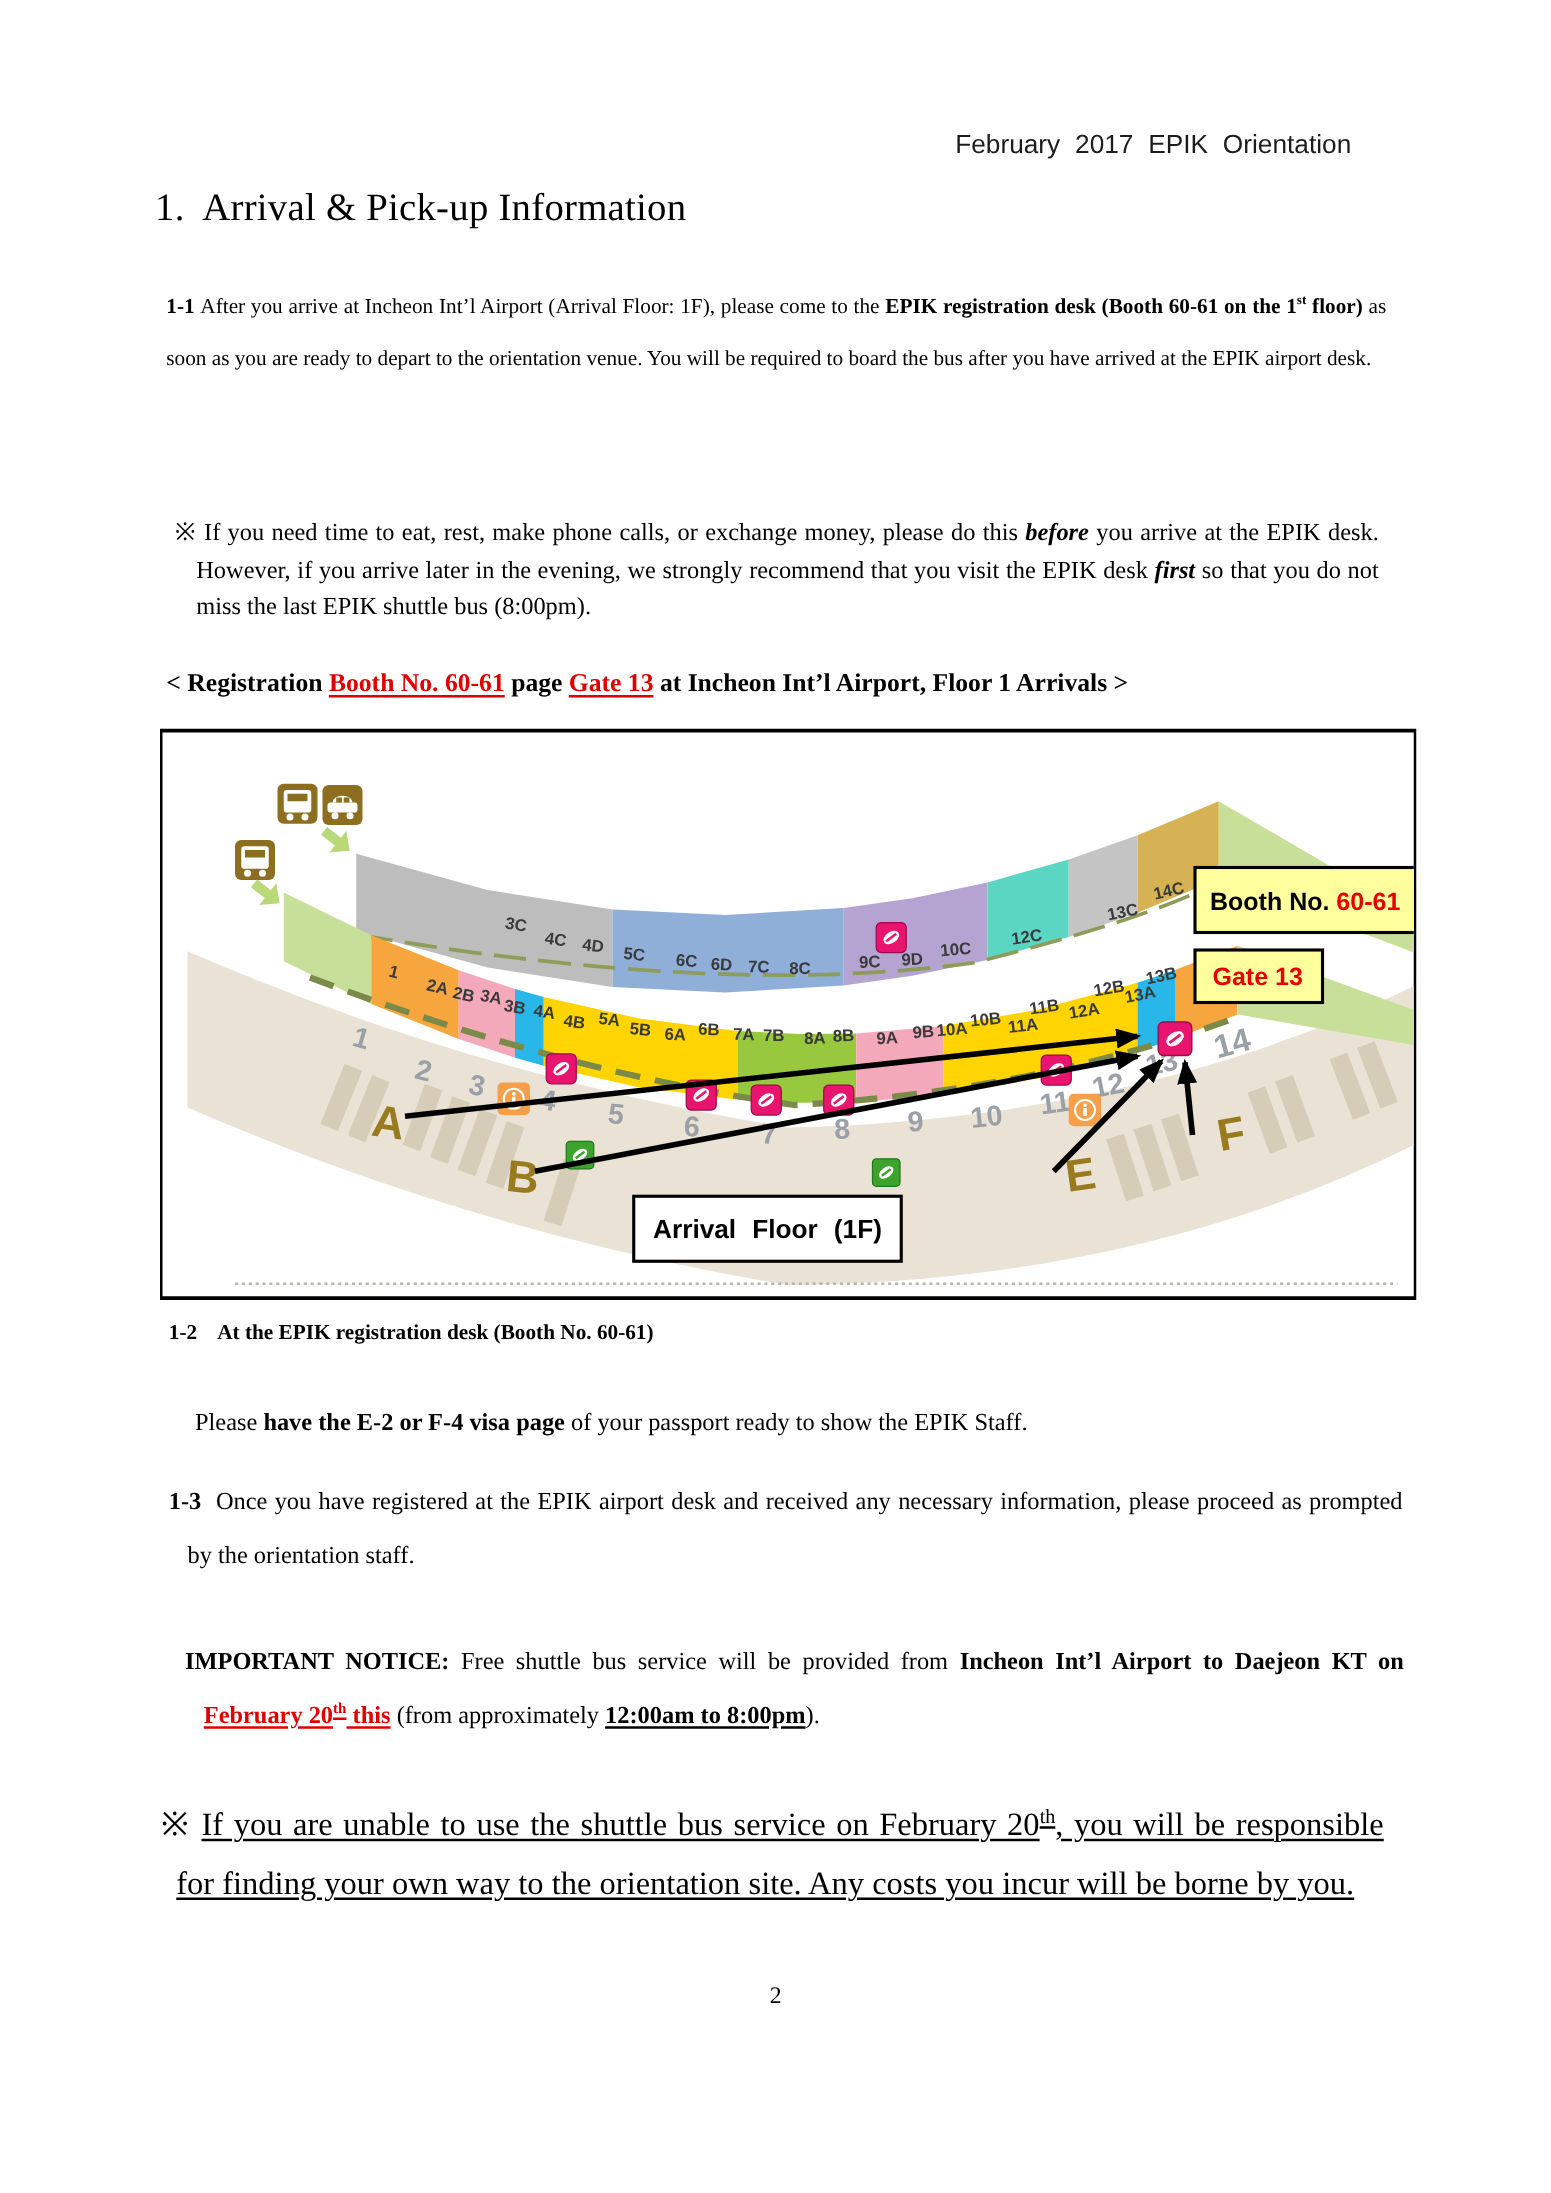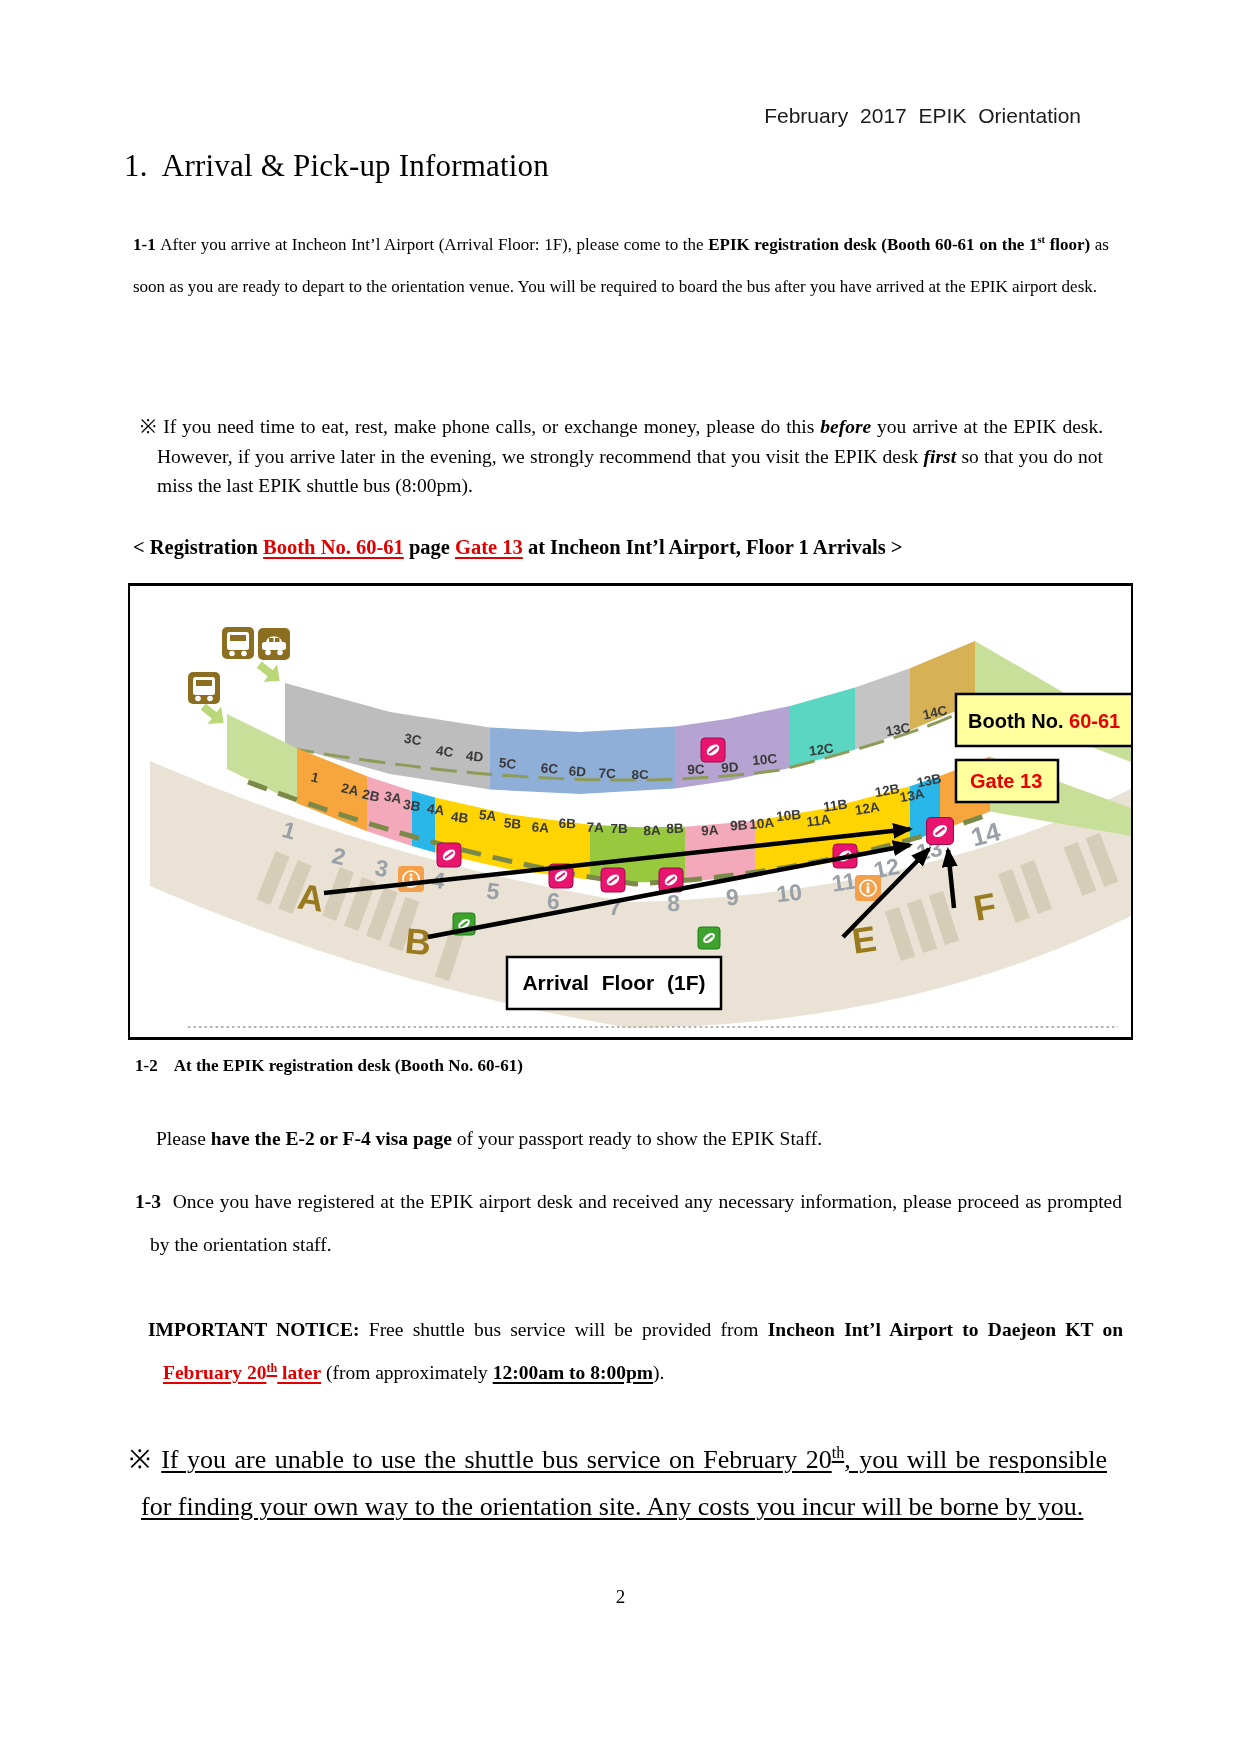--- a/index.html
+++ b/index.html
@@ -271,15 +271,15 @@
     <text class="callout-t" x="484" y="404" text-anchor="middle" style="font-size:21px;word-spacing:7px">Arrival Floor (1F)</text>
   </g>
 
   <line x1="58" y1="441" x2="988" y2="441" stroke="#b5b5ad" stroke-width="2" stroke-dasharray="2.5 3"></line>
 </svg>
 </div>
 
 <div class="abs sec12h"><span class="b">1-2    At the EPIK registration desk (Booth No. 60-61)</span></div>
 <div class="abs sec12b"><span>Please </span><span class="b">have the E-2 or F-4 visa page</span><span> of your passport ready to show the EPIK Staff.</span></div>
 <div class="abs sec13"><span class="b">1-3</span><span>  Once you have registered at the EPIK airport desk and received any necessary information, please proceed as prompted by the orientation staff.</span></div>
-<div class="abs notice"><span class="b">IMPORTANT NOTICE: </span><span>Free shuttle bus service will be provided from </span><span class="b">Incheon Int’l Airport to Daejeon KT on </span><span class="b red u">February 20</span><span class="b red u sup">th</span><span class="b red u"> later</span><span> (from approximately </span><span class="b u">12:00am to 8:00pm</span><span>).</span></div>
+<div class="abs notice"><span class="b">IMPORTANT NOTICE: </span><span>Free shuttle bus service will be provided from </span><span class="b">Incheon Int’l Airport to Daejeon KT on </span><span class="b red u">February 20</span><span class="b red u sup">th</span><span class="b red u"> this</span><span> (from approximately </span><span class="b u">12:00am to 8:00pm</span><span>).</span></div>
 <div class="abs note-2"><span>※ </span><span class="u">If you are unable to use the shuttle bus service on February 20</span><span class="u sup">th</span><span class="u">, you will be responsible for finding your own way to the orientation site.    Any costs you incur will be borne by you.</span></div>
 <div class="abs pagenum">2</div>
 
 </body></html>

